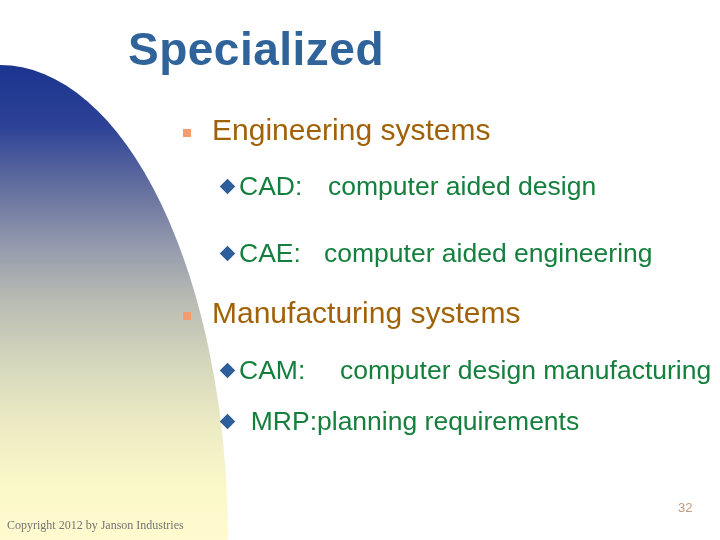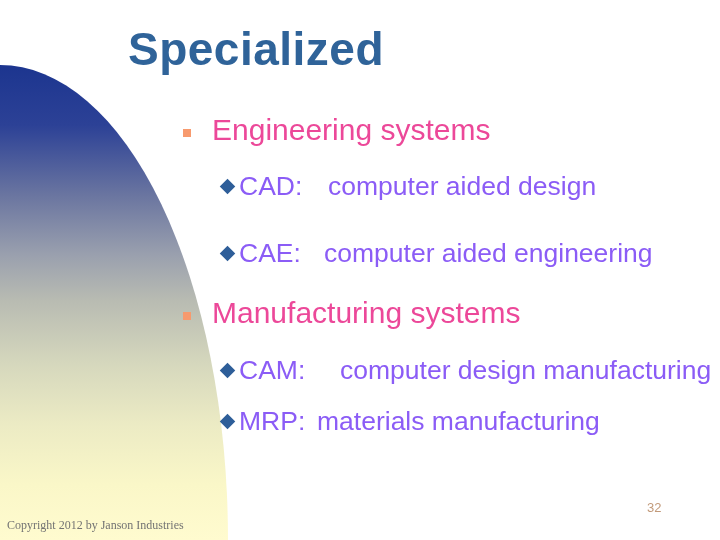--- a/index.html
+++ b/index.html
@@ -23,37 +23,37 @@
         #faf7c8 420px,
         #fffbcf 475px);
     }
     .title {
       position: absolute; left: 128px; top: 22px;
       font-size: 46px; font-weight: bold; color: #2f6399;
       letter-spacing: 0.5px;
     }
     .l1 {
       position: absolute; left: 212px;
-      font-size: 30px; color: #ec4899; white-space: nowrap;
+      font-size: 30px; color: #a16207; white-space: nowrap;
     }
     .l1-bullet {
       position: absolute; width: 8px; height: 8px; background: #f79a6e;
     }
     .l2 {
       position: absolute; left: 219px;
-      font-size: 26.5px; color: #8b5cf6; white-space: nowrap; line-height: 30px;
+      font-size: 26.5px; color: #15803d; white-space: nowrap; line-height: 30px;
     }
     .diamond {
       display: inline-block; width: 11px; height: 11px; background: #2e5e99;
       transform: rotate(45deg); margin: 0 6px 0 3px; vertical-align: 3px;
     }
     .term { display: inline-block; }
     .cont { display: block; padding-left: 21px; }
     .page-num {
-      position: absolute; left: 647px; top: 500px;
+      position: absolute; left: 678px; top: 500px;
       font-size: 13px; color: #c29a7a;
     }
     .copyright {
       position: absolute; left: 7px; top: 518px;
       font-family: "Liberation Serif", serif; font-size: 12px; color: #737373;
     }
   </style>
 </head>
 <body>
 
@@ -73,17 +73,17 @@
 </div>
 
 <div class="l1-bullet" style="left:183px; top:312px;"></div>
 <div class="l1" style="top:296px;">Manufacturing systems</div>
 
 <div class="l2" style="top:355px;">
   <span class="diamond"></span><span class="term" style="width:101px;">CAM:</span><span>computer design manufacturing</span>
 </div>
 
 <div class="l2" style="top:406px;">
-  <span class="diamond"></span><span class="term" style="width:78px;">MRP:</span><span>materials manufacturing</span>
+  <span class="diamond"></span><span class="term" style="width:78px;text-align:right;">MRP:</span><span>planning requirements</span>
 </div>
 
 <div class="page-num">32</div>
 <div class="copyright">Copyright 2012 by Janson Industries</div>
 
 </body></html>

